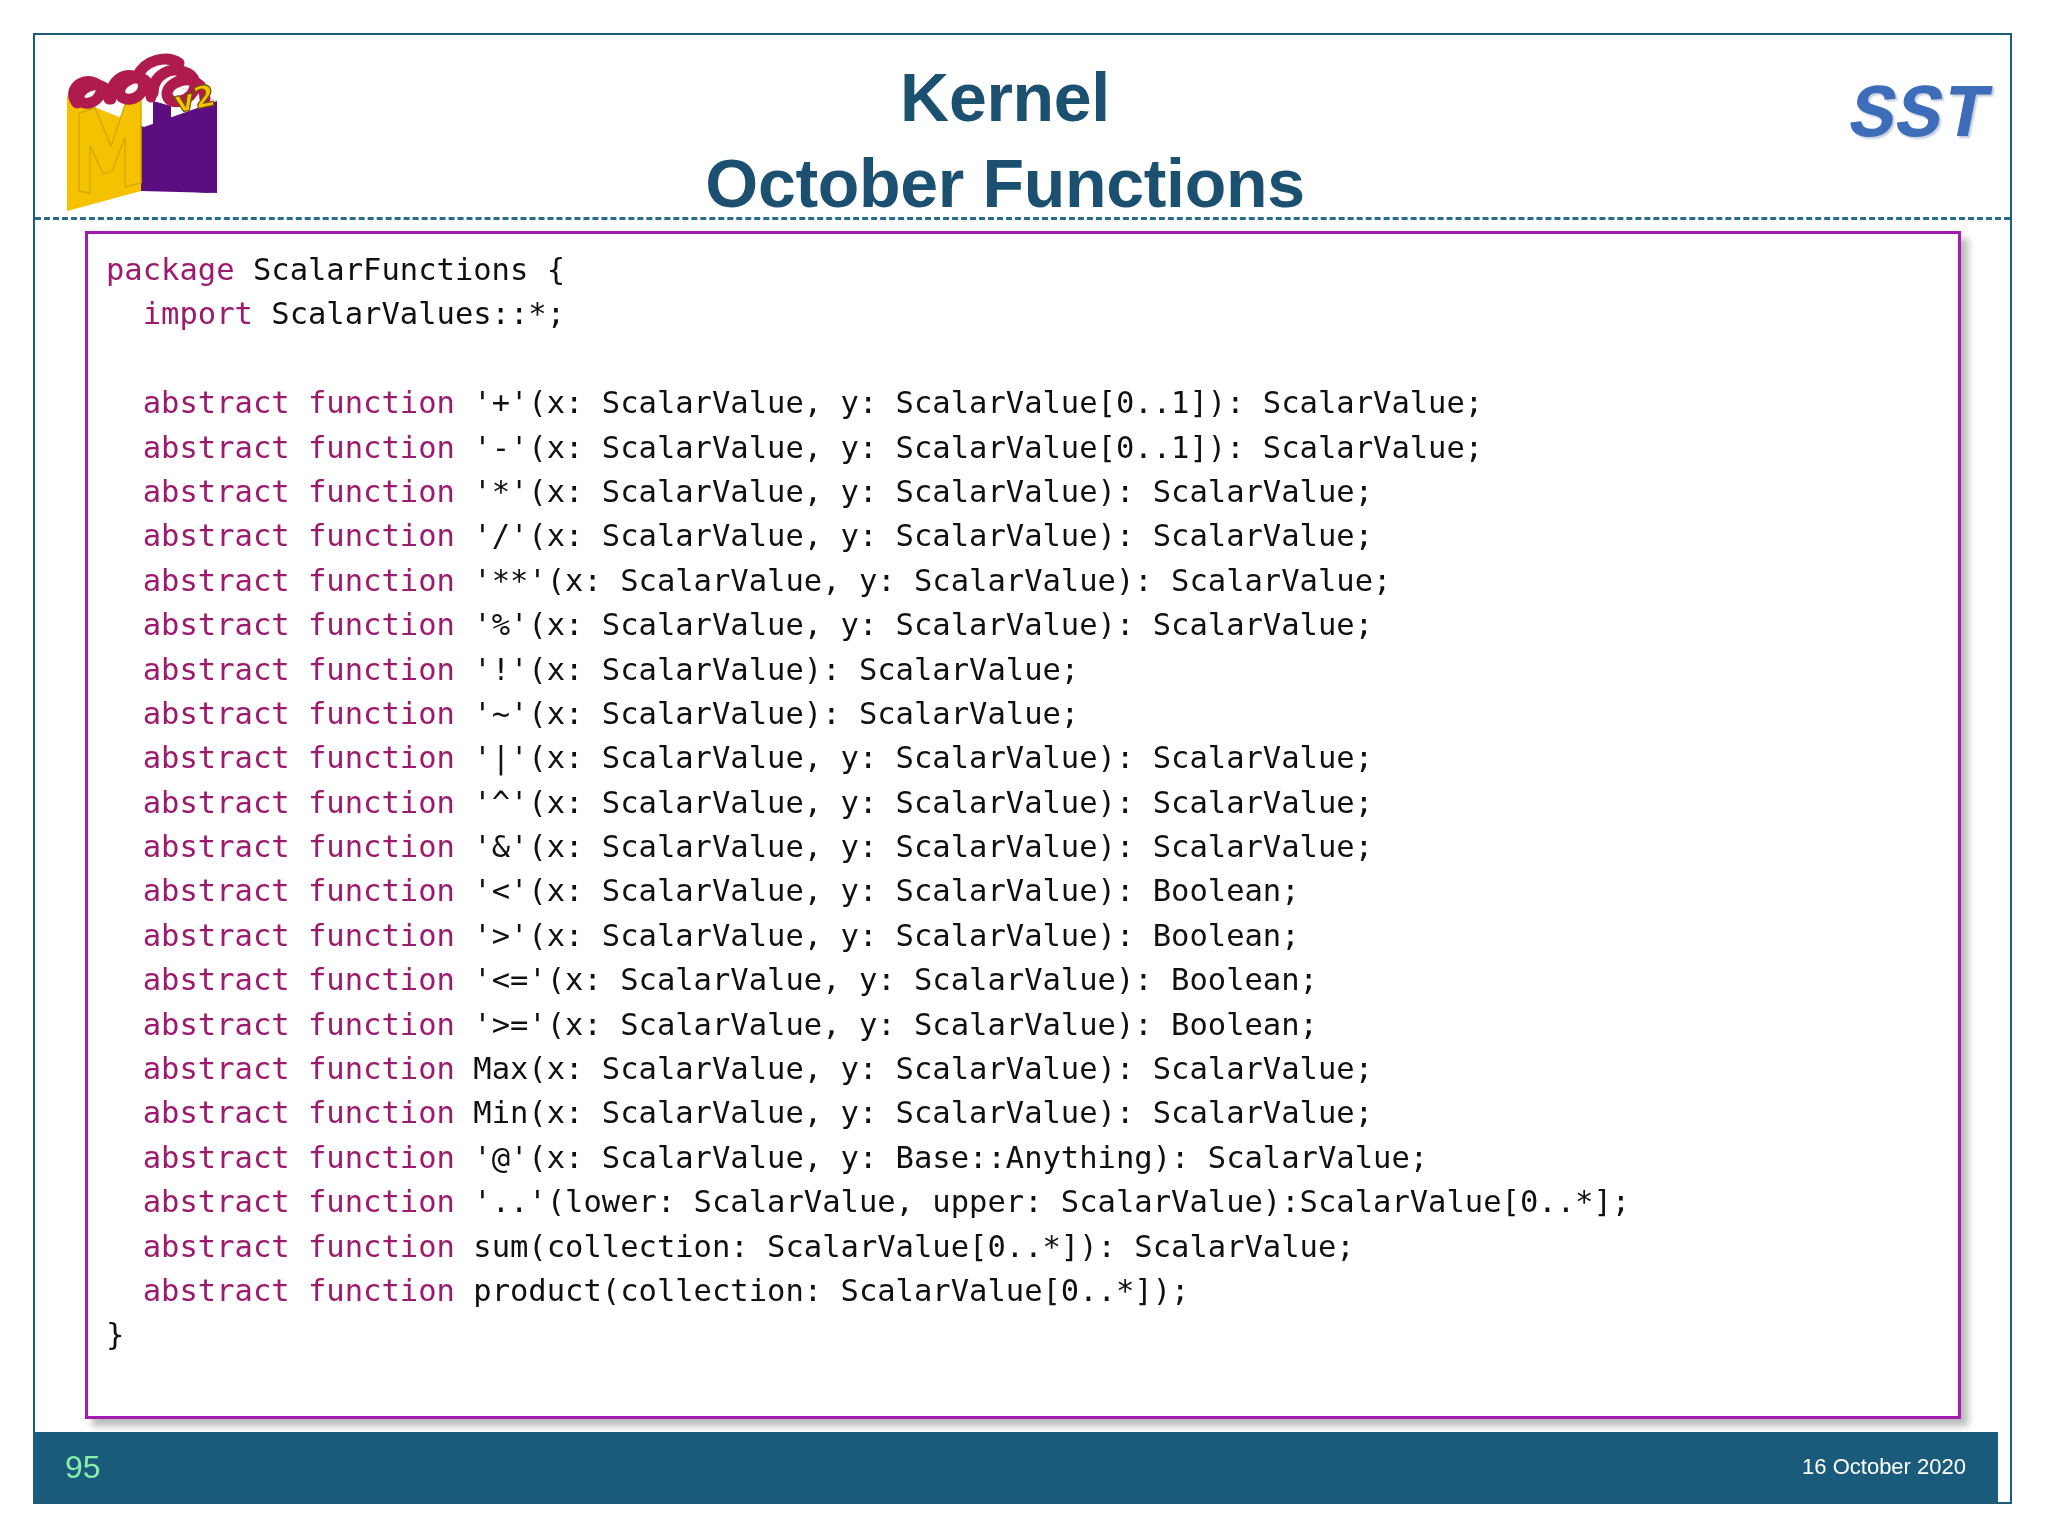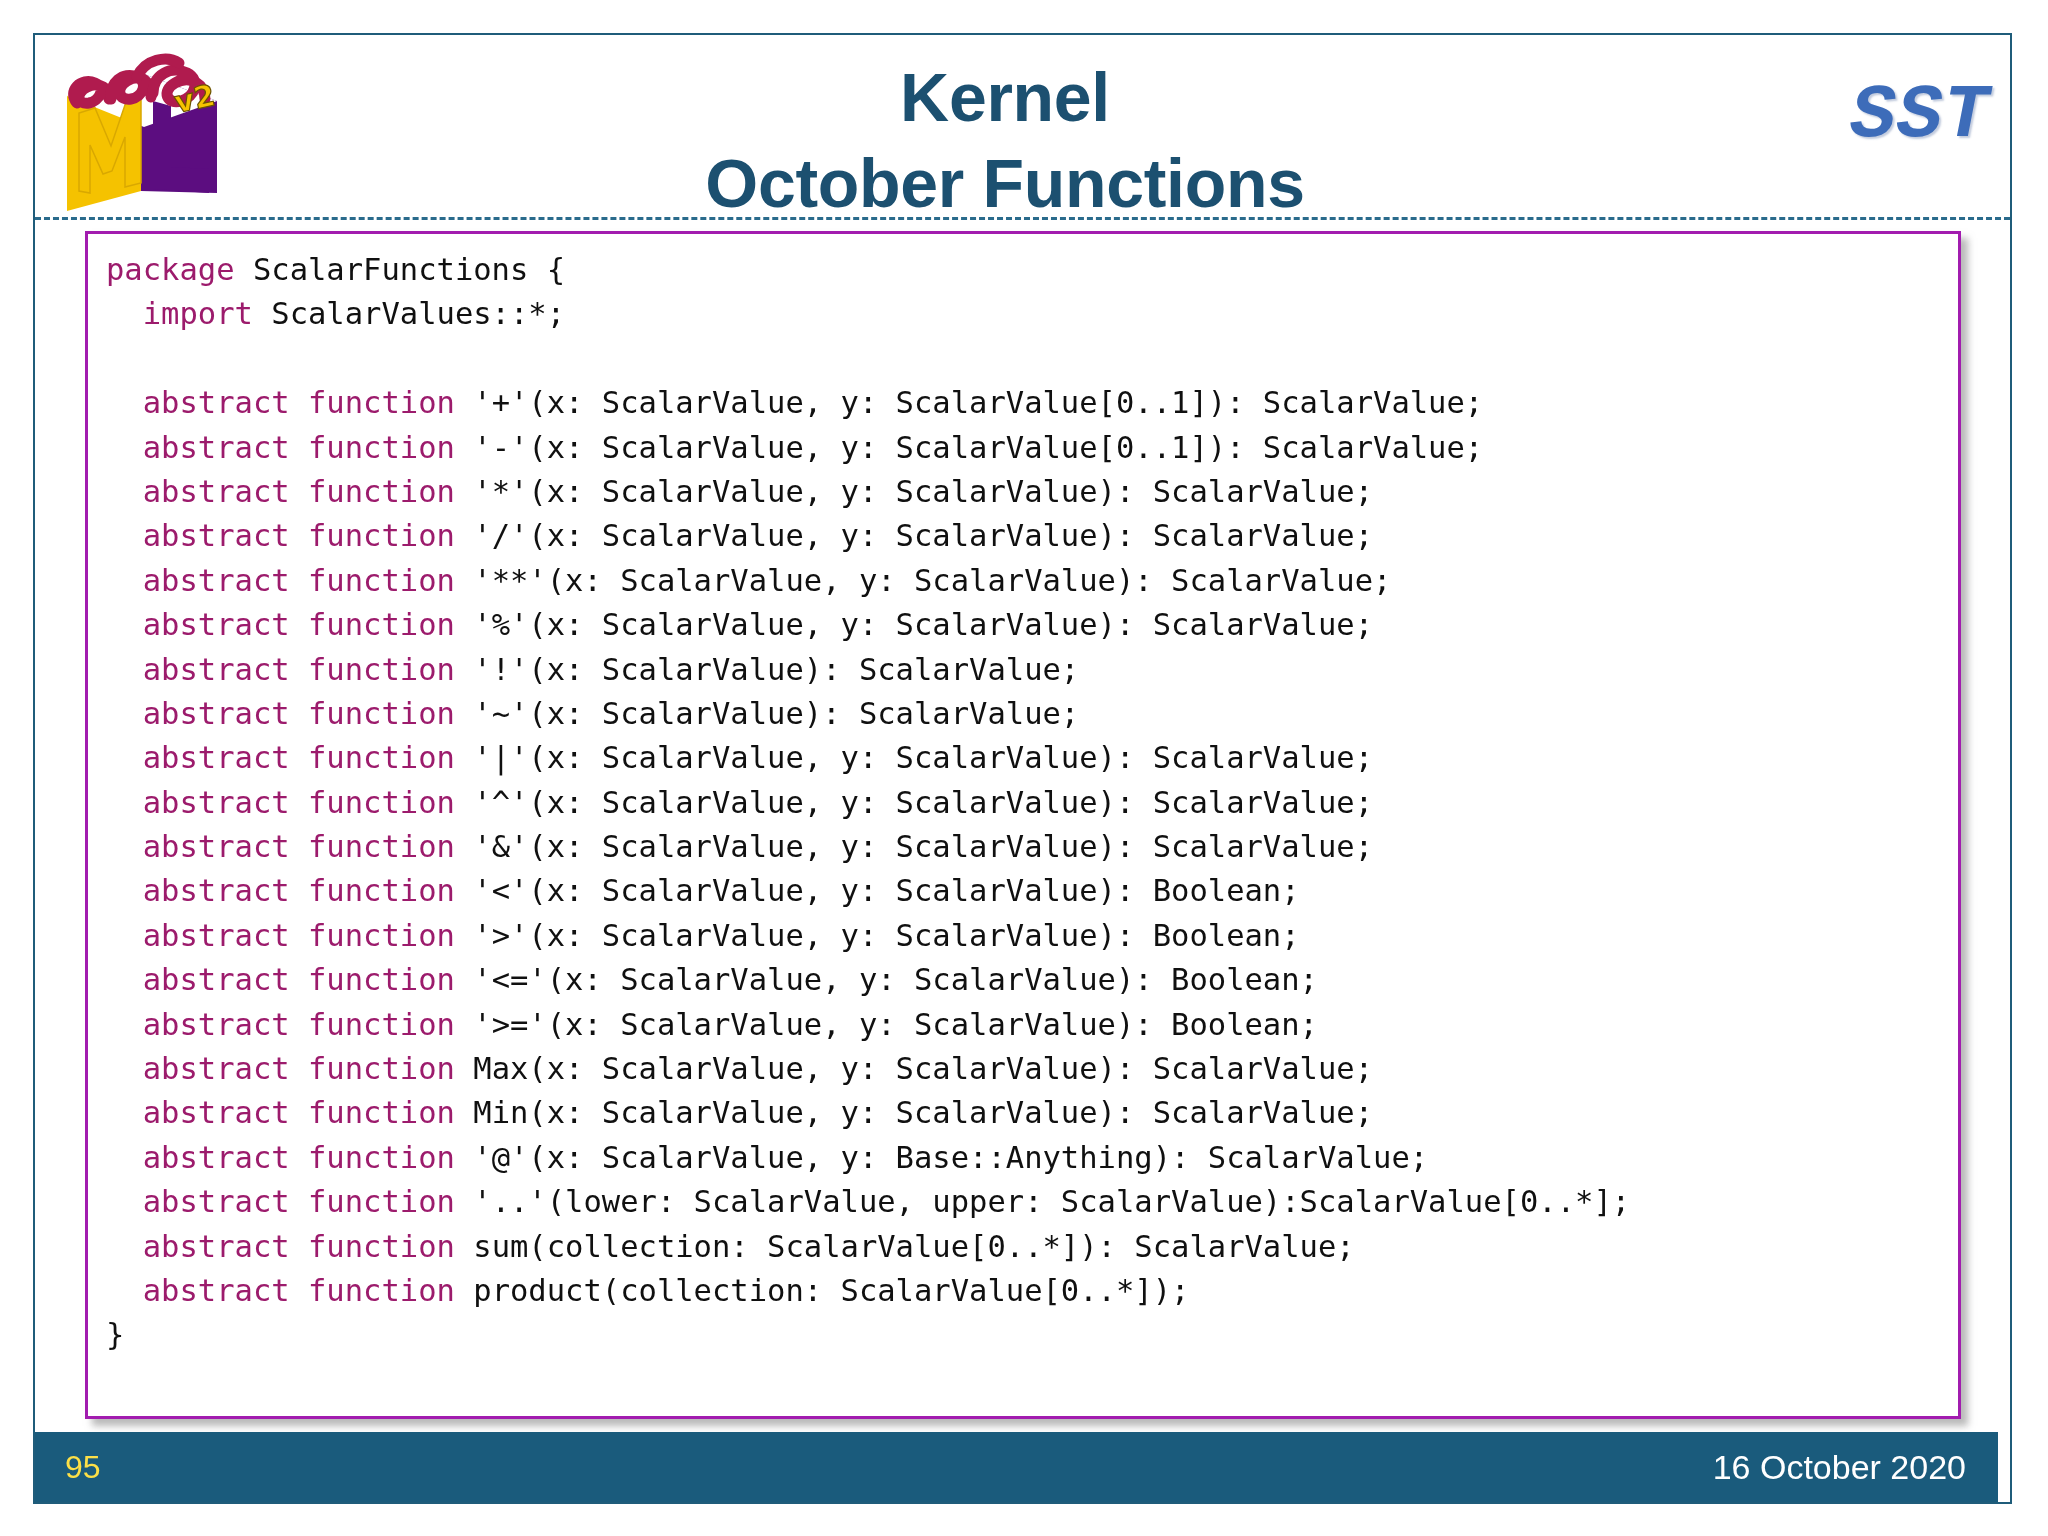--- a/index.html
+++ b/index.html
@@ -111,30 +111,30 @@
     bottom: 0;
     width: 1963px;
     height: 70px;
     background: #1a5b7c;
   }
   .footer-page {
     position: absolute;
     left: 30px;
     top: 50%;
     transform: translateY(-50%);
-    color: #fde047;
+    color: #86efac;
     font-size: 32px;
   }
   .footer-date {
     position: absolute;
     right: 32px;
     top: 50%;
     transform: translateY(-50%);
     color: #ffffff;
-    font-size: 34px;
+    font-size: 22px;
   }
 </style>
 </head>
 <body>
 
 <div class="slide">
 
   <div class="header">
 
     <div class="logo">

